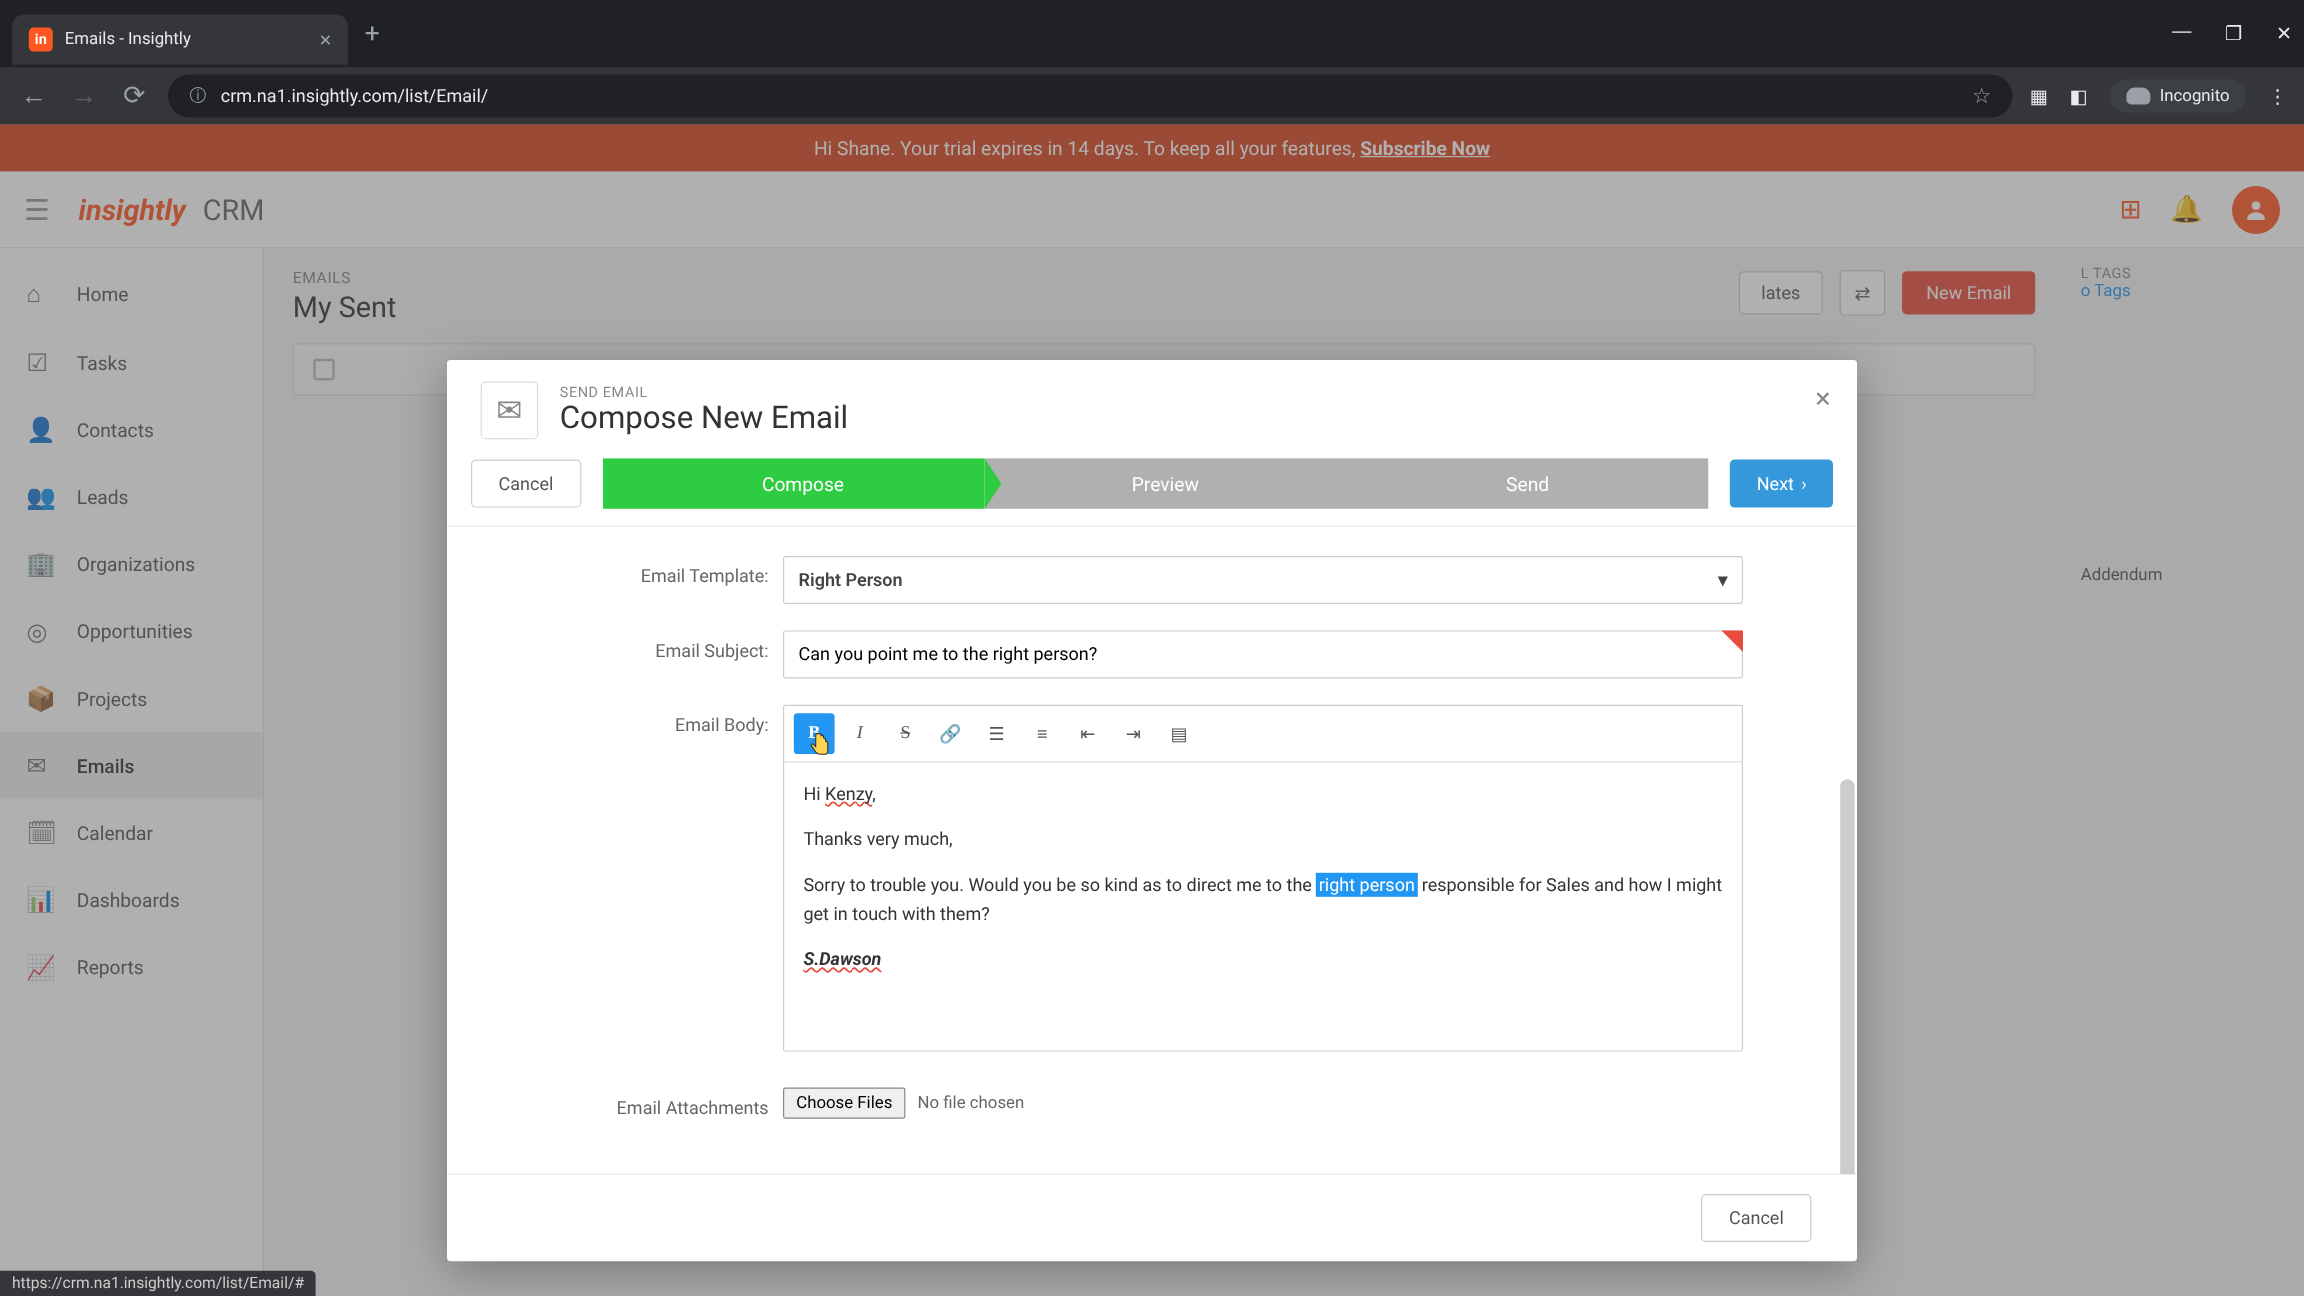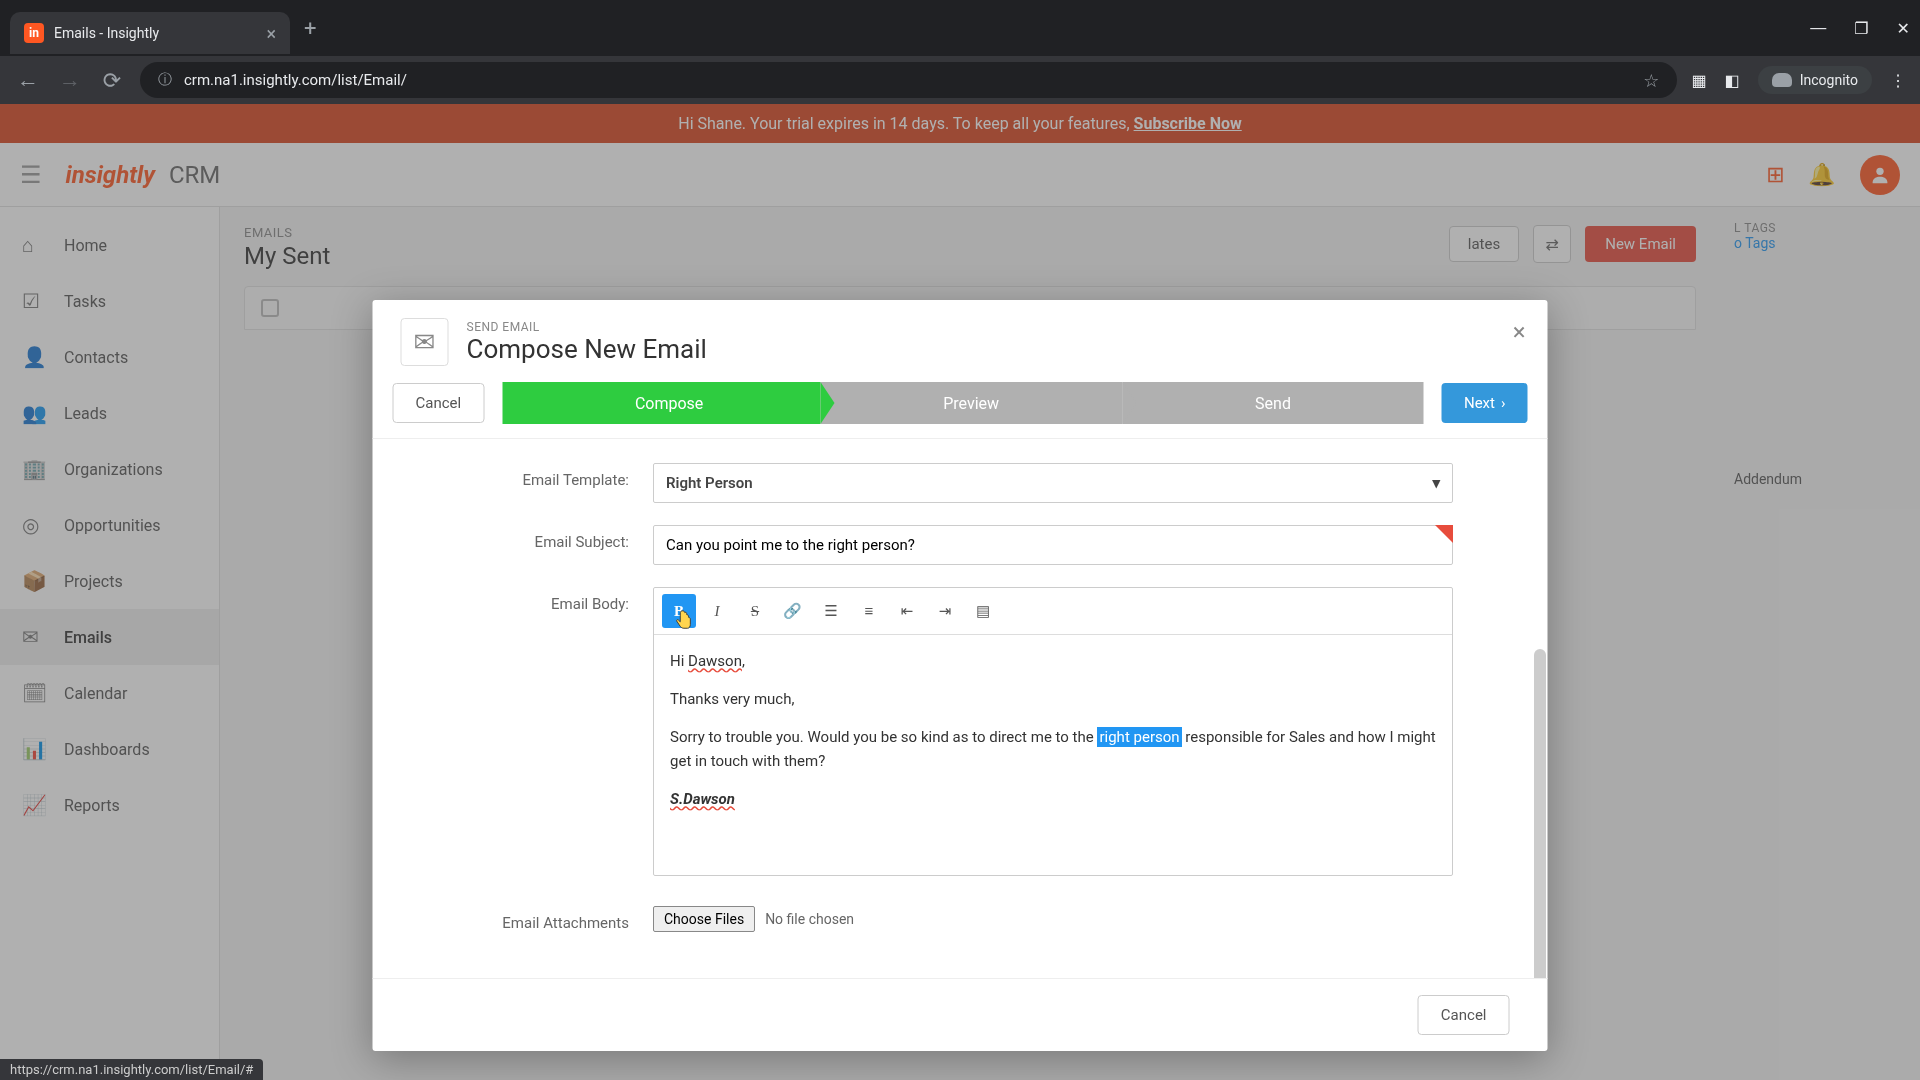--- a/index.html
+++ b/index.html
@@ -81,21 +81,21 @@
     .step.inactive { background: #b0b0b0; }
     .step::after { content: ''; position: absolute; right: -14px; top: 0; border-left: 14px solid; border-top: 21px solid transparent; border-bottom: 21px solid transparent; z-index: 1; }
     .step.active::after { border-left-color: #2ecc40; }
     .step.inactive::after { border-left-color: #b0b0b0; }
     .step.inactive::before { content: ''; position: absolute; right: -17px; top: 0; border-left: 14px solid #fff; border-top: 21px solid transparent; border-bottom: 21px solid transparent; z-index: 0; }
     .step:last-child::after, .step:last-child::before { display: none; }
     .btn-next { background: #3498db; border: none; color: #fff; padding: 11px 22px; border-radius: 4px; font-size: 15px; cursor: pointer; margin-left: 18px; display: flex; align-items: center; gap: 6px; }
     
     .modal-body { border-top: 1px solid #eee; border-bottom: 1px solid #eee; padding: 24px 20px; max-height: 580px; overflow-y: auto; position: relative; }
     .form-row { display: flex; align-items: flex-start; margin-bottom: 22px; }
-    .form-label { width: 260px; text-align: right; padding-right: 24px; color: #666; font-size: 15px; padding-top: 8px; }
+    .form-label { width: 260px; text-align: right; padding-right: 12px; color: #666; font-size: 15px; padding-top: 8px; }
     .form-field { flex: 1; max-width: 800px; }
     .select-box, .text-input { width: 100%; border: 1px solid #ccc; padding: 10px 12px; font-size: 15px; border-radius: 2px; background: #fff; }
     .select-box { display: flex; justify-content: space-between; align-items: center; cursor: pointer; font-weight: 600; color: #444; }
     .text-input-wrap { position: relative; }
     .req-corner { position: absolute; right: 0; top: 0; width: 0; height: 0; border-left: 18px solid transparent; border-top: 18px solid #e74c3c; }
     
     .editor-wrap { border: 1px solid #ccc; border-radius: 2px; }
     .editor-toolbar { border-bottom: 1px solid #ddd; padding: 6px 8px; display: flex; gap: 4px; }
     .et-btn { width: 34px; height: 34px; display: flex; align-items: center; justify-content: center; cursor: pointer; color: #555; font-size: 15px; border-radius: 3px; }
     .et-btn.active { background: #2196f3; color: #fff; }
@@ -312,21 +312,21 @@
               <div class="et-btn">☰</div>
               <div class="et-btn">≡</div>
               <div class="et-btn">⇤</div>
               <div class="et-btn">⇥</div>
               <div class="et-btn">▤</div>
               <svg class="cursor-hand" style="left:18px; top:18px;" viewBox="0 0 24 24">
                 <path fill="#ffd54f" stroke="#333" stroke-width="1" d="M9 4v10l-2-2c-1-1-2 0-2 1l4 6c1 1 2 2 4 2h4c2 0 3-2 3-4v-6c0-1-1-2-2-2v-1c0-1-1-2-2-2v-1c0-1-1-2-2-1V4c0-1-1-2-2.5-2S9 3 9 4z"></path>
               </svg>
             </div>
             <div class="editor-content">
-              <p><span>Hi </span><span class="spellcheck">Dawson</span><span>,</span></p>
+              <p><span>Hi </span><span class="spellcheck">Kenzy</span><span>,</span></p>
               <p>Thanks very much,</p>
               <p><span>Sorry to trouble you. Would you be so kind as to direct me to the </span><span class="sel-highlight">right person</span><span> responsible for Sales and how I might get in touch with them?</span></p>
               <p><span class="sig spellcheck">S.Dawson</span></p>
             </div>
           </div>
         </div>
       </div>
 
       <div class="form-row" style="margin-top:30px;">
         <div class="form-label">Email Attachments</div>

